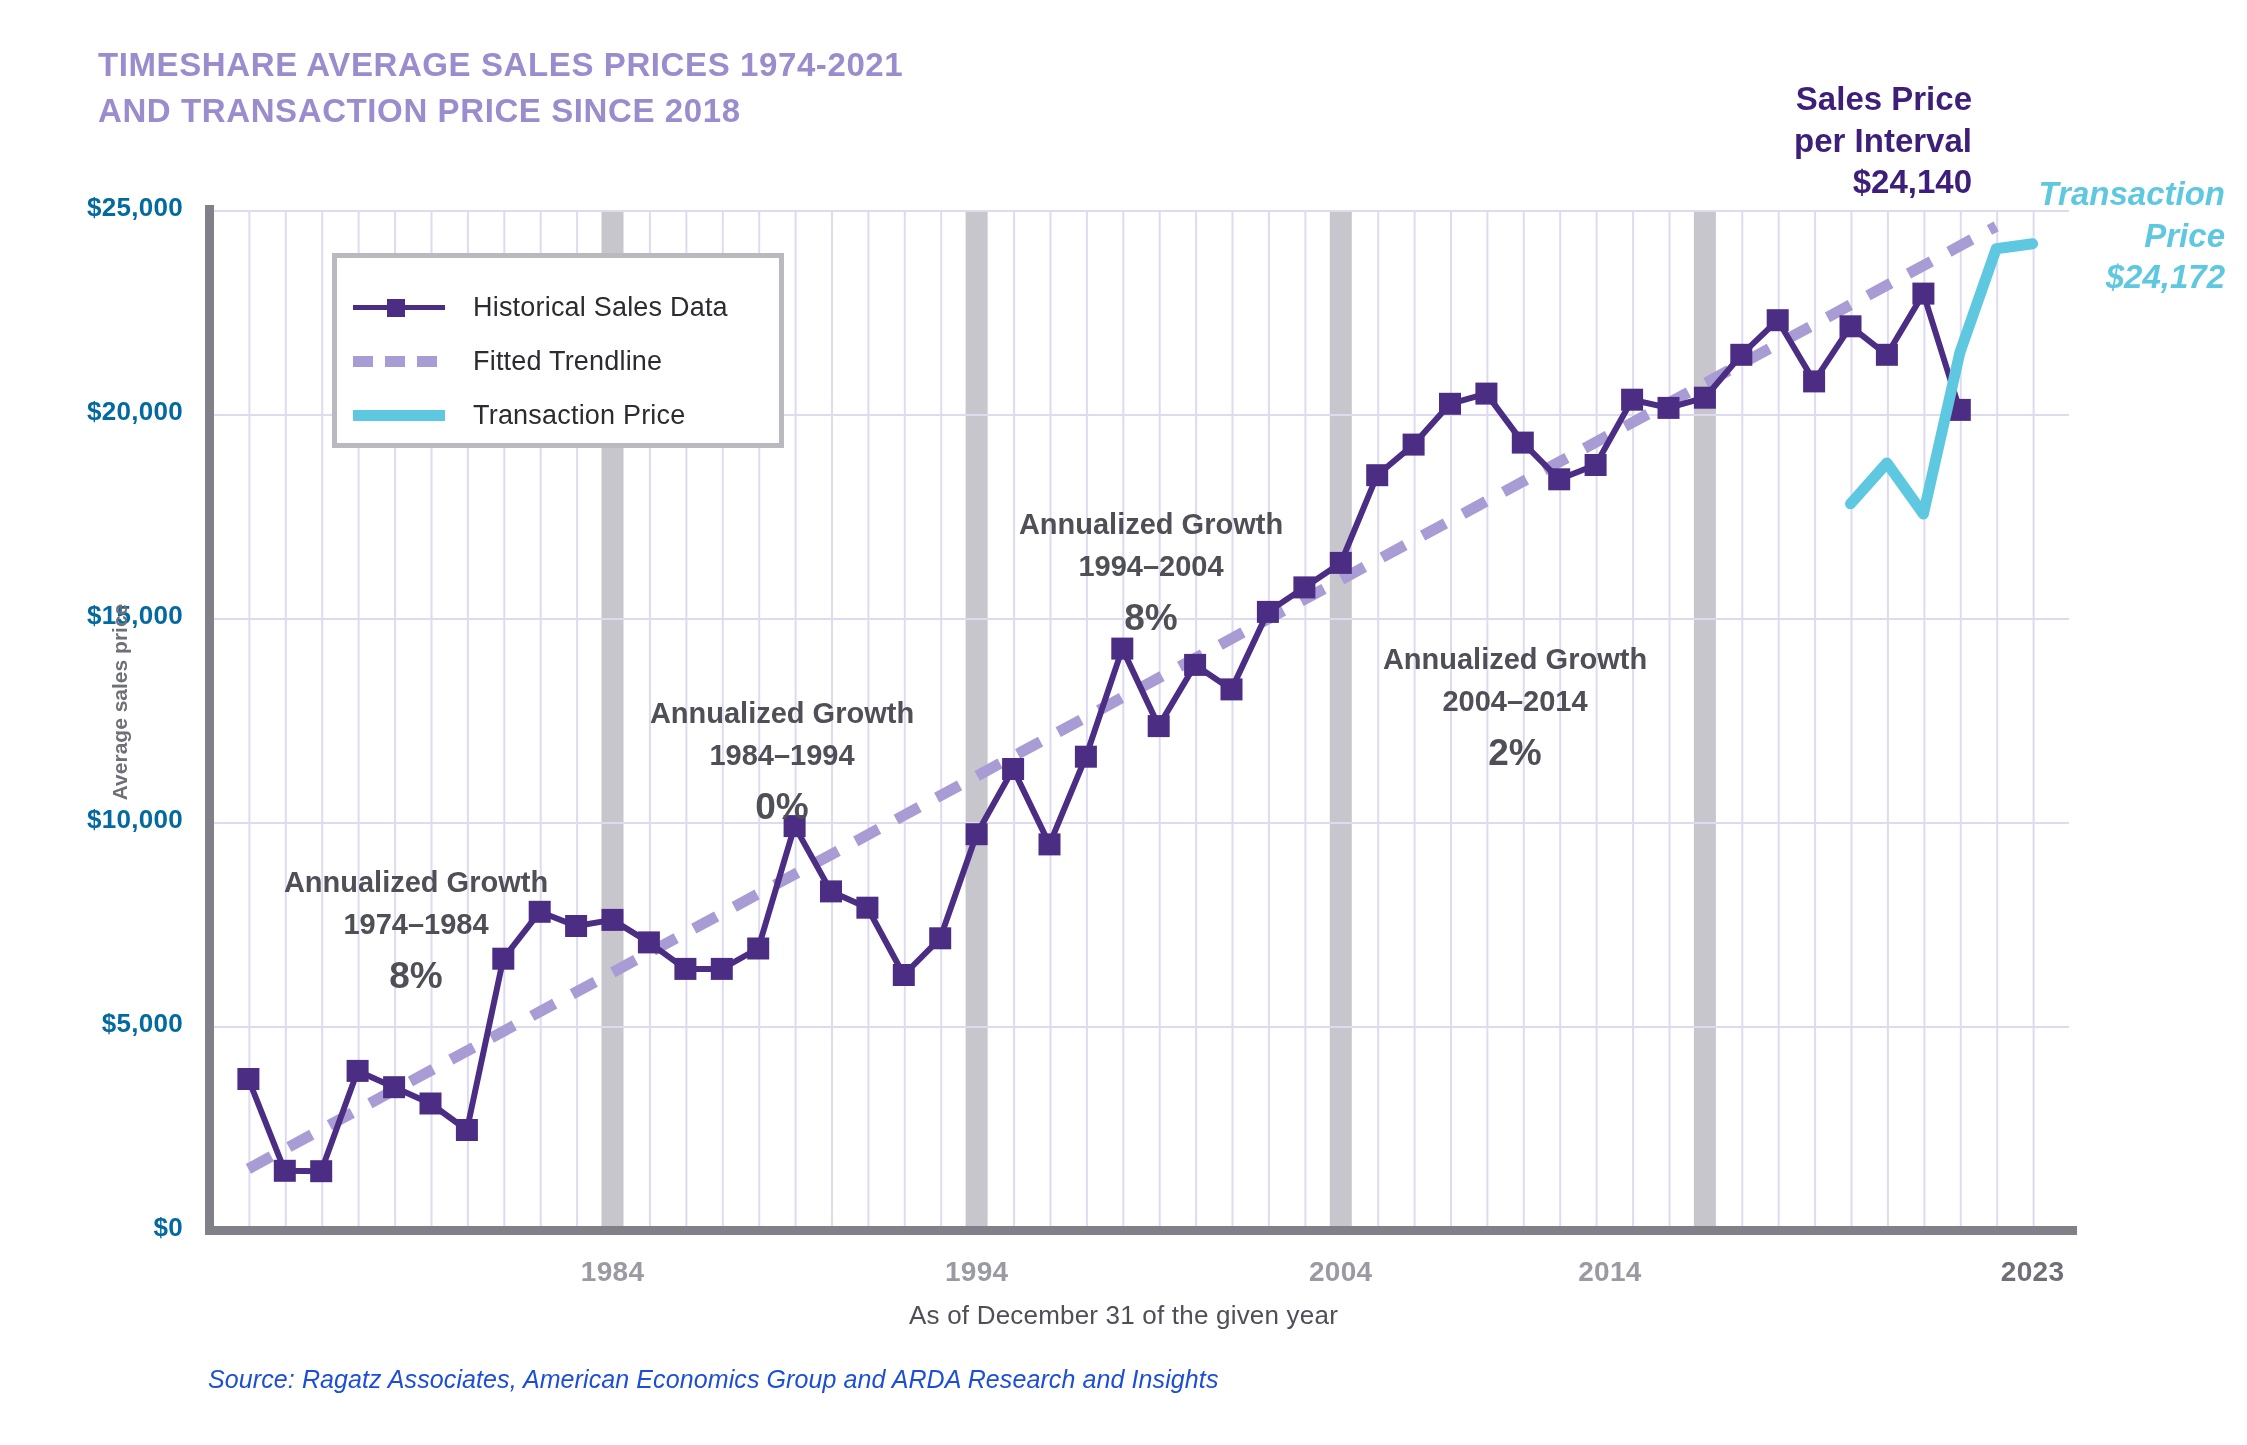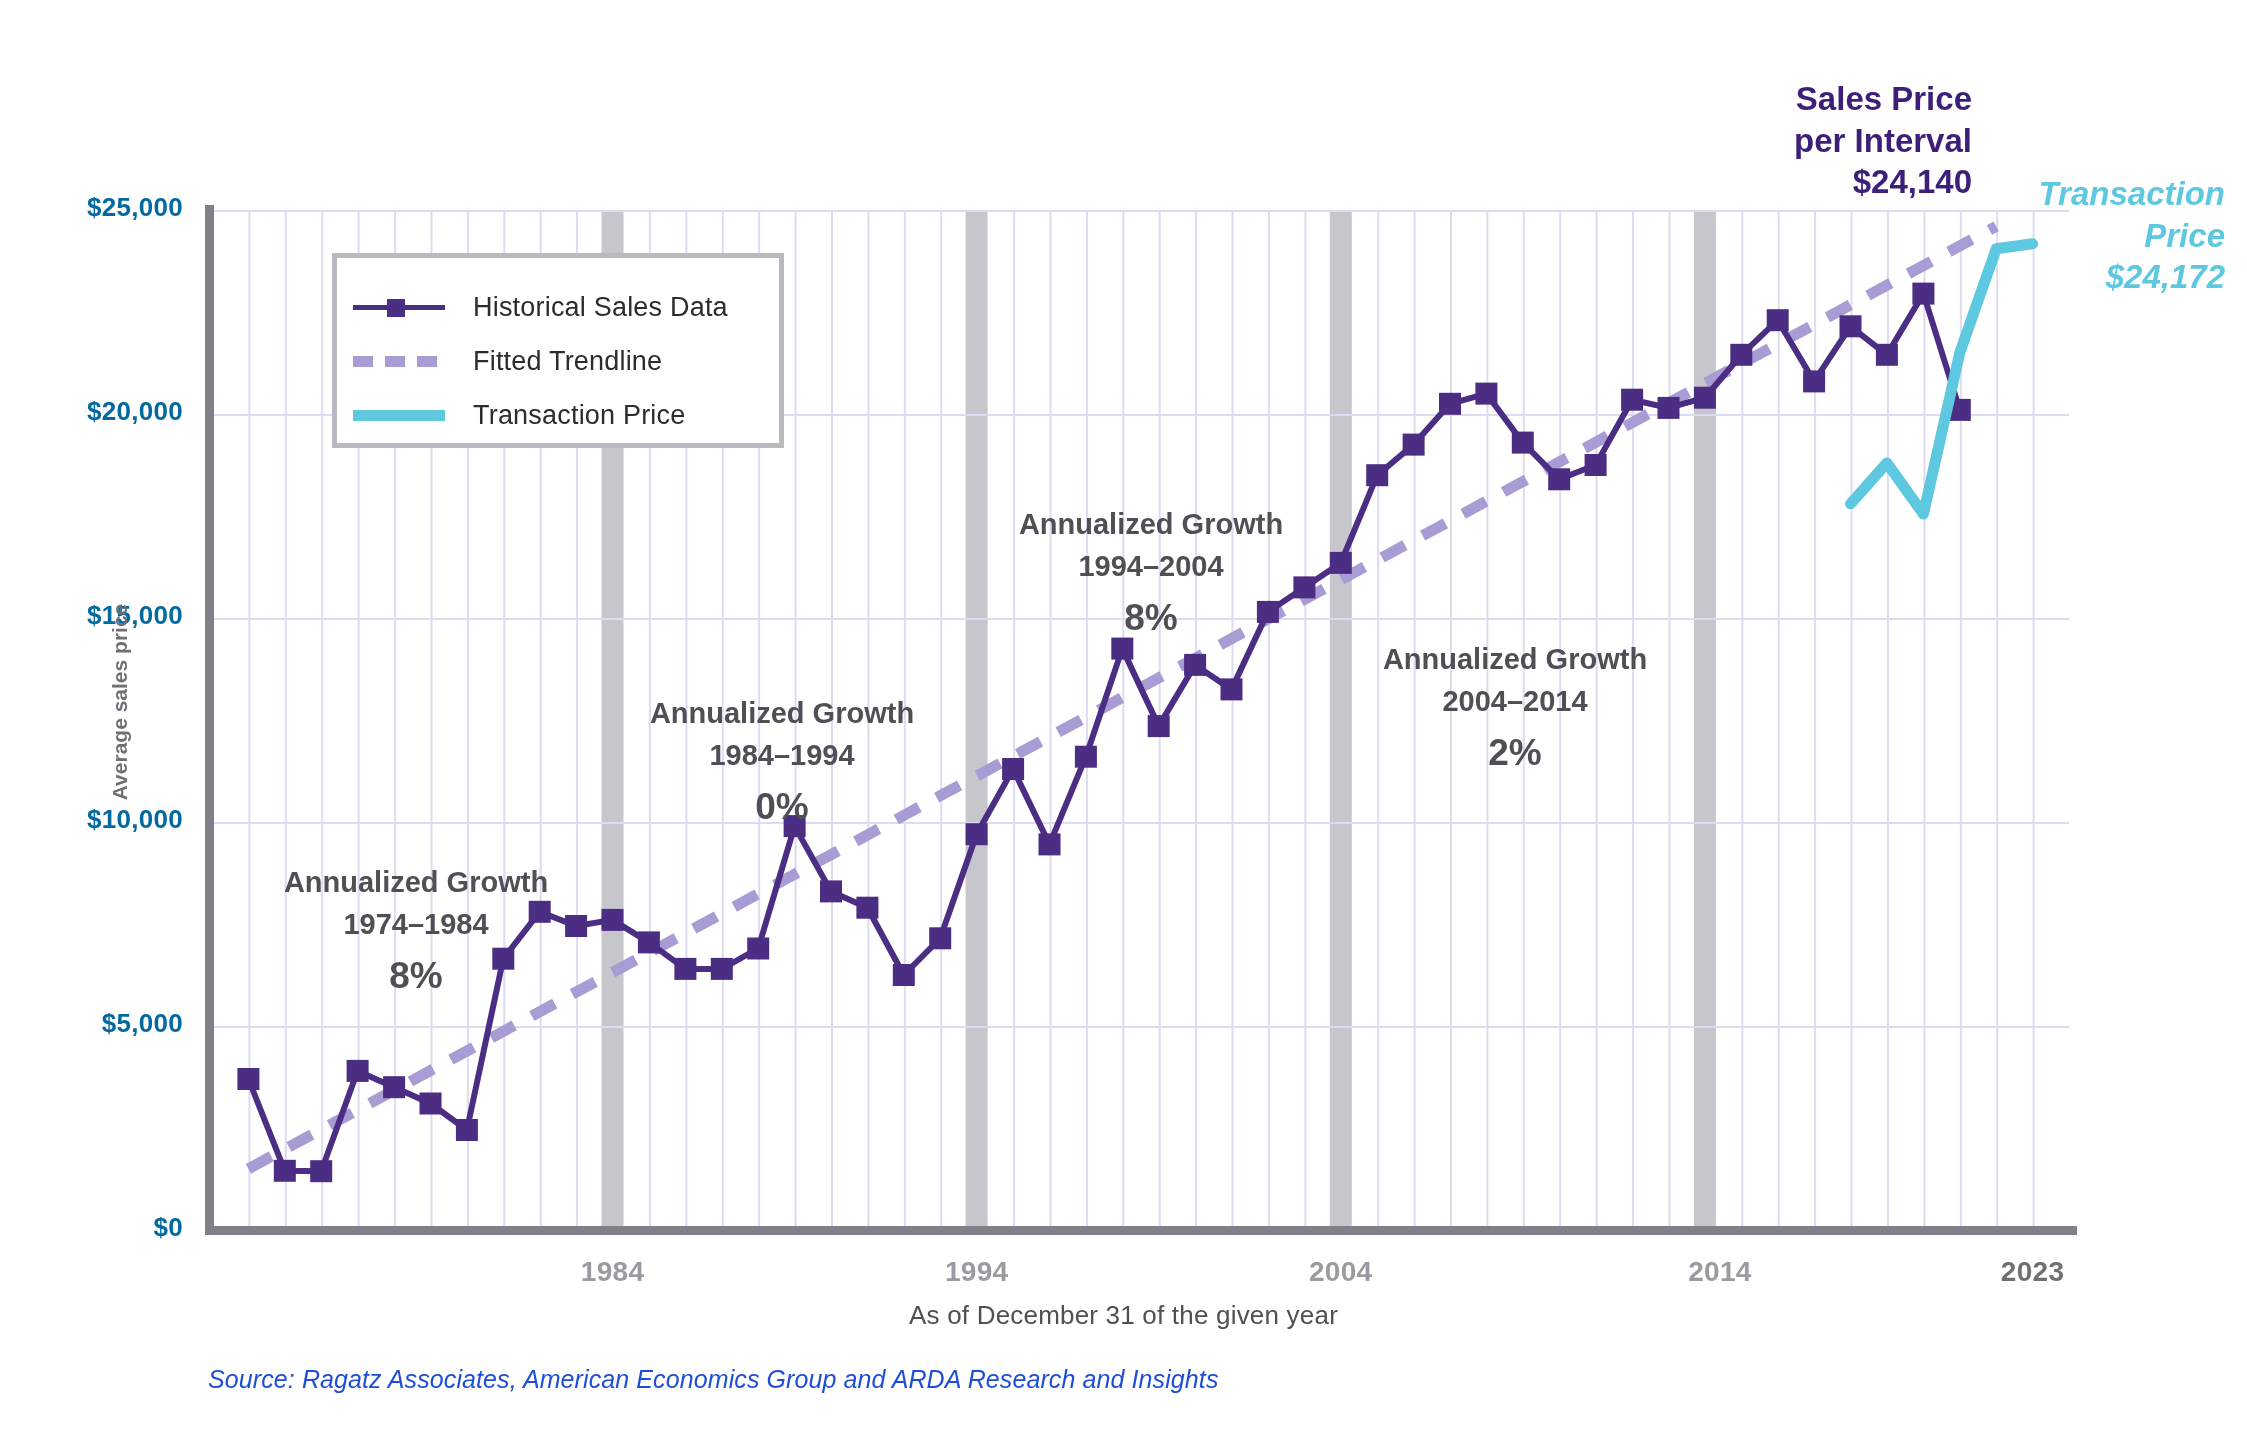--- a/index.html
+++ b/index.html
@@ -128,20 +128,22 @@
     font-size: 25px; font-style: italic; color: #1d4ed8;
     letter-spacing: 0.1px;
   }
   svg { display:block; }
 </style>
 </head>
 <body>
 
 <div id="page">
 
+  <div id="title">TIMESHARE AVERAGE SALES PRICES 1974-2021
+AND TRANSACTION PRICE SINCE 2018</div>
 
   <div id="plot">
     <div id="plot-inner">
       <svg id="grid-svg" width="1857" height="1020">
           <rect x="36.4" y="0" width="2" height="1020" fill="#dedbf0"></rect>
           <rect x="72.8" y="0" width="2" height="1020" fill="#dedbf0"></rect>
           <rect x="109.2" y="0" width="2" height="1020" fill="#dedbf0"></rect>
           <rect x="145.6" y="0" width="2" height="1020" fill="#dedbf0"></rect>
           <rect x="182.1" y="0" width="2" height="1020" fill="#dedbf0"></rect>
           <rect x="218.5" y="0" width="2" height="1020" fill="#dedbf0"></rect>
@@ -263,21 +265,21 @@
       <div class="ytick" style="top: 1008px;">$5,000</div>
       <div class="ytick" style="top: 804px;">$10,000</div>
       <div class="ytick" style="top: 600px;">$15,000</div>
       <div class="ytick" style="top: 396px;">$20,000</div>
       <div class="ytick" style="top: 192px;">$25,000</div>
     </div>
   <div id="ticks-x">
       <div class="xtick" style="left: 532.529px;">1984</div>
       <div class="xtick" style="left: 896.647px;">1994</div>
       <div class="xtick" style="left: 1260.76px;">2004</div>
-      <div class="xtick" style="left: 1640px;">2014</div>
+      <div class="xtick" style="left: 1530px;">2014</div>
       <div class="xtick last" style="left: 1952.59px;">2023</div>
     </div>
 
   <div id="ylabel">Average sales price</div>
   <div id="xlabel">As of December 31 of the given year</div>
 
   <div id="legend">
     <div class="legend-row">
       <span class="legend-key">
         <span class="key-solid"></span>

